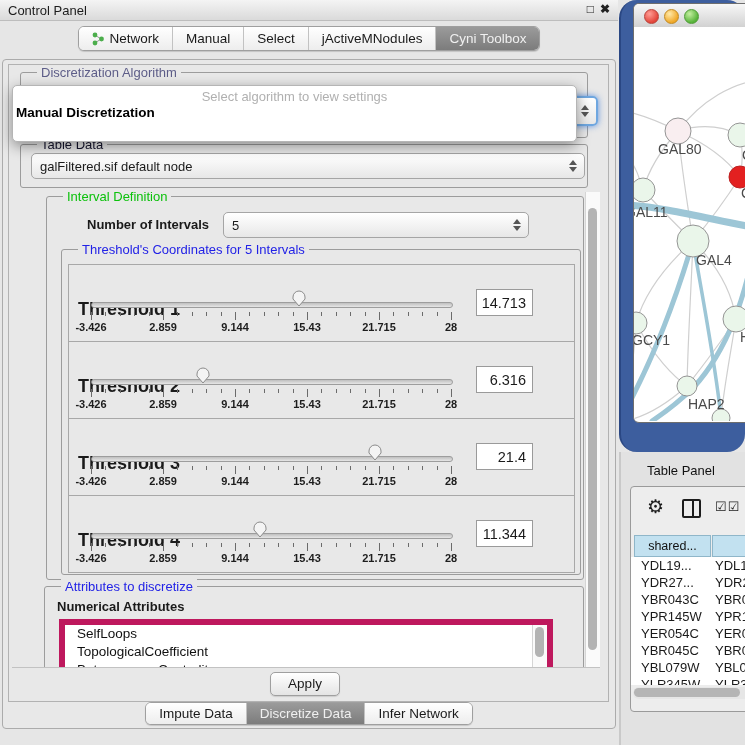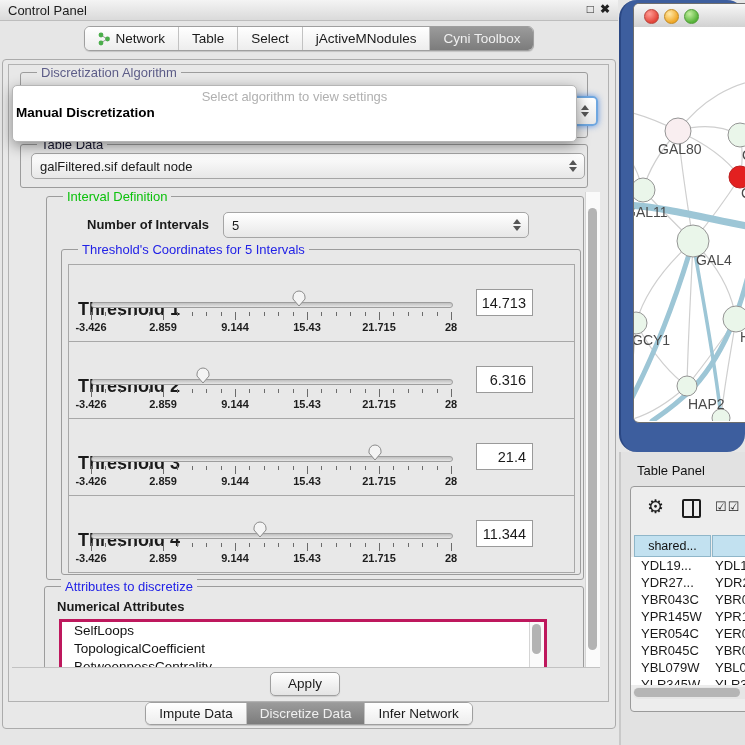--- a/index.html
+++ b/index.html
@@ -45,36 +45,36 @@
   .tick{position:absolute;top:0;width:1px;height:4px;background:#6b6b6b;}
   .tick.major{height:8px;}
   .ticklabels{position:absolute;left:0;top:56px;width:100%;height:12px;}
   .ticklabel{position:absolute;transform:translateX(-50%);font-size:11px;font-weight:bold;color:#1d1d1d;white-space:nowrap;}
   .valbox{position:absolute;left:407px;top:24px;width:57px;height:27px;background:#fff;border:1px solid #9a9a9a;font-size:14.5px;text-align:right;line-height:27px;padding-right:6px;box-sizing:border-box;}
   
   #scrollpane{left:12px;top:192px;width:588px;height:475px;border-bottom:1px solid #c2c2c2;overflow:hidden;}
   .vscroll{position:absolute;top:0;right:0;width:14px;height:100%;background:#fafafa;border-left:1px solid #d5d5d5;}
   .vscroll .vthumb{position:absolute;left:2px;width:9px;background:#b3b3b3;border-radius:5px;}
   
-  #attrlist{position:absolute;left:14px;top:32px;width:482px;height:60px;background:#fff;border:3px solid #be185d;overflow:hidden;}
+  #attrlist{position:absolute;left:14px;top:32px;width:482px;height:60px;background:#fff;border:6px solid #be185d;overflow:hidden;}
   .attr-item{font-size:13.5px;padding-left:12px;line-height:18px;color:#111;}
   
   #applybtn{left:270px;top:672px;width:68px;height:22px;border:1px solid #9f9f9f;border-radius:5px;background:linear-gradient(#ffffff,#e4e4e4);font-size:13.5px;text-align:center;line-height:21px;box-shadow:0 1px 1px rgba(0,0,0,.12);}
   
   #blue{left:619px;top:0;width:126px;height:452px;background:#3d5e9e;border-left:2px solid #2a4783;box-sizing:border-box;border-radius:18px;}
   #macwin{position:absolute;left:12px;top:3px;width:120px;height:418px;border:1px solid #6e6e6e;border-radius:6px 0 0 6px;background:#fff;overflow:hidden;}
   #mactitle{position:absolute;left:0;top:0;width:100%;height:23px;background:linear-gradient(#f7f7f7,#d2d2d2);border-bottom:1px solid #9b9b9b;}
   .light{position:absolute;top:5px;width:13px;height:13px;border-radius:50%;}
   .light.red{left:10px;background:radial-gradient(circle at 35% 30%,#ff9d95,#e3453a 70%);border:1px solid #b6423a;}
   .light.yellow{left:30px;background:radial-gradient(circle at 35% 30%,#ffe9a8,#f0a828 70%);border:1px solid #c08a22;}
   .light.green{left:50px;background:radial-gradient(circle at 35% 30%,#c4efa0,#57b33a 70%);border:1px solid #4f9b36;}
   #netview{position:absolute;left:0;top:23px;width:114px;height:394px;background:#fff;}
   
   #tableregion{left:619px;top:452px;width:126px;height:293px;background:#e2e2e2;border-left:2px solid #c9c9c9;box-sizing:border-box;}
-  #tableregion .title{position:absolute;left:16px;top:11px;font-size:13px;color:#111;}
+  #tableregion .title{position:absolute;left:26px;top:11px;font-size:13px;color:#111;}
   #tablepanel{position:absolute;left:9px;top:34px;width:120px;height:224px;border:1px solid #9a9a9a;border-radius:4px 0 0 4px;background:#ededed;overflow:hidden;}
   #ttoolbar{position:absolute;left:0;top:0;width:100%;height:44px;}
   #gear{position:absolute;left:16px;top:8px;font-size:19px;color:#1c1c1c;}
   #colicon{position:absolute;left:51px;top:12px;width:15px;height:15px;border:2px solid #1c1c1c;border-radius:2px;}
   #colicon:before{content:"";position:absolute;left:50%;top:0;width:2px;height:100%;background:#1c1c1c;}
   #checks{position:absolute;left:84px;top:12px;font-size:13px;color:#1c1c1c;letter-spacing:1px;}
   #thead{position:absolute;left:0;top:48px;width:100%;height:22px;}
   .hcell{position:absolute;top:0;height:22px;background:#c2e1f0;border:1px solid #8fb6c9;box-sizing:border-box;font-size:12.5px;text-align:center;line-height:20px;color:#111;}
   #tbody{position:absolute;left:0;top:70px;width:100%;height:128px;background:#fff;overflow:hidden;}
   .trow{height:17px;font-size:13px;line-height:17px;white-space:nowrap;}
@@ -99,21 +99,21 @@
       <svg width="13" height="14" viewBox="0 0 13 14">
         <line x1="3" y1="3" x2="9" y2="7" stroke="#9a9a9a"></line>
           <line x1="3" y1="11" x2="9" y2="7" stroke="#9a9a9a"></line>
         <circle cx="3" cy="3" r="2.4" fill="#4cae4c"></circle>
           <circle cx="3" cy="11" r="2.4" fill="#4cae4c"></circle>
           <circle cx="9.5" cy="7" r="2.4" fill="#4cae4c"></circle>
       </svg>
       <span>Network</span>
     </div>
     <div class="seg">
-        <span>Table</span>
+        <span>Manual</span>
       </div>
     <div class="seg">
         <span>Select</span>
       </div>
     <div class="seg">
         <span>jActiveMNodules</span>
       </div>
     <div class="seg selected">
         <span>Cyni Toolbox</span>
       </div>

